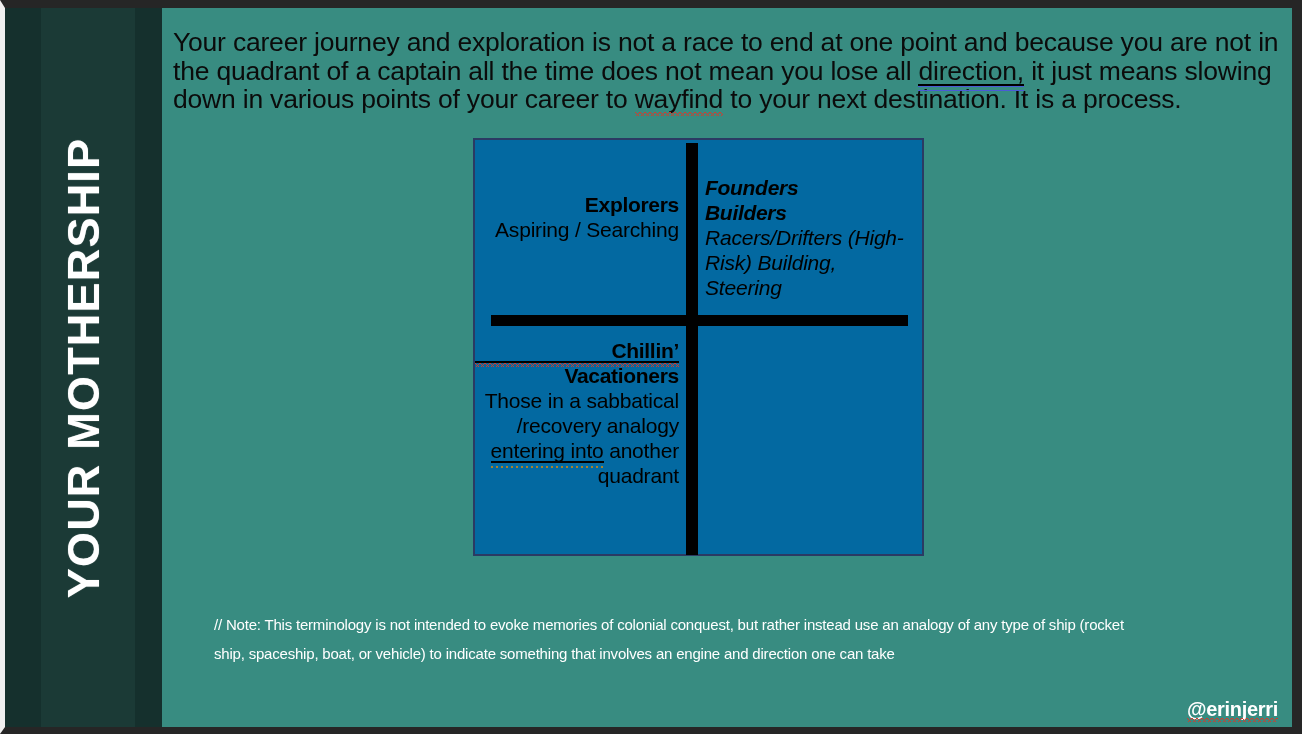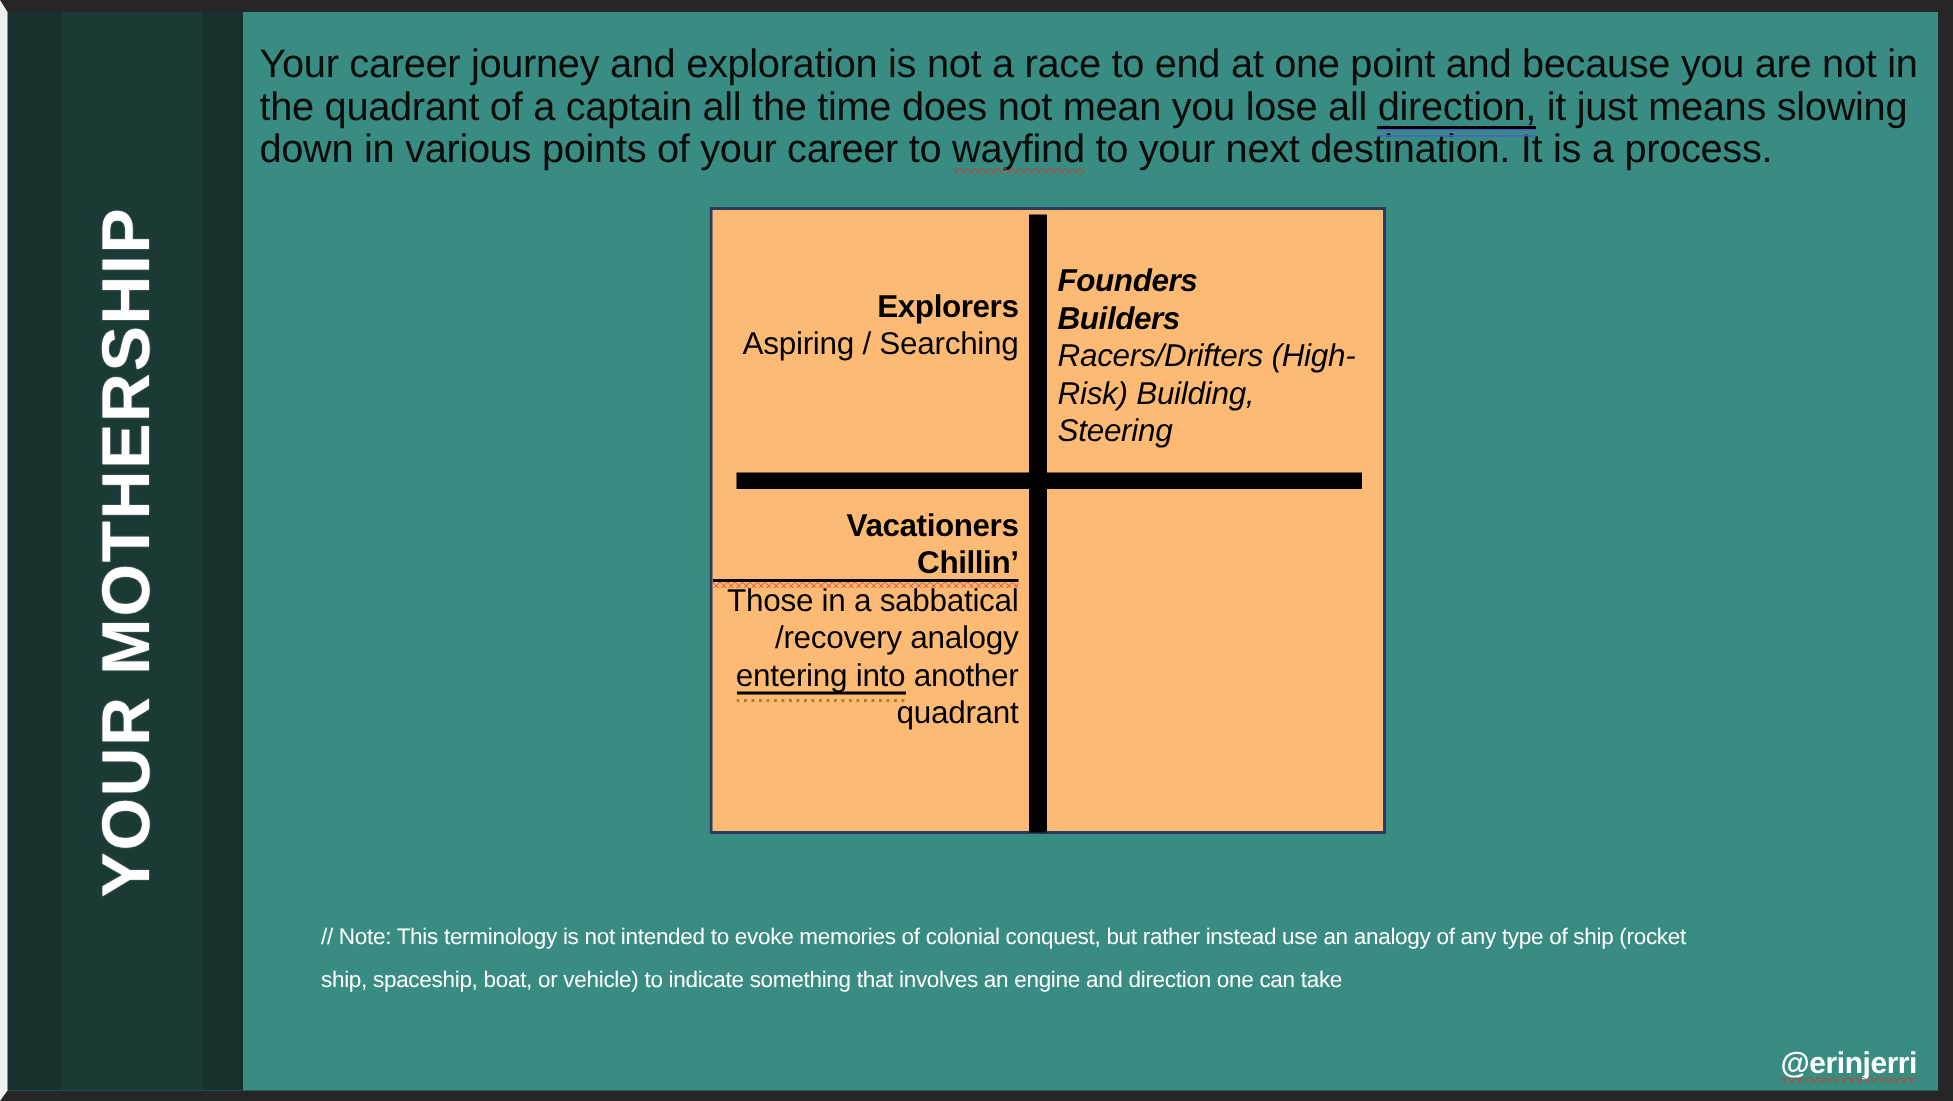--- a/index.html
+++ b/index.html
@@ -145,21 +145,21 @@
     background-repeat: repeat-x;
   }
 
   
   .quad-box {
     position: absolute;
     left: 311px;
     top: 130px;
     width: 451px;
     height: 418px;
-    background: #fdba74;
+    background: #0369a1;
     border: 2px solid #2b3a63;
     box-sizing: border-box;
   }
   .quad-vline {
     position: absolute;
     left: 211px;
     top: 3px;
     width: 12px;
     height: 412px;
     background: #000000;
@@ -256,21 +256,21 @@
 
       <div class="cell cell-tl">
         <span class="hd">Explorers</span><span>Aspiring / Searching</span>
       </div>
 
       <div class="cell cell-tr">
         <span class="hd">Founders</span><span class="hd">Builders</span><span>Racers/Drifters (High-Risk) Building, Steering</span>
       </div>
 
       <div class="cell cell-bl">
-        <span class="hd">Vacationers</span><span class="hd u-solid-spell">Chillin’</span><span>Those in a sabbatical /recovery analogy </span><span class="u-style">entering into</span><span> another quadrant</span>
+        <span class="hd u-solid-spell">Chillin’</span><span class="hd">Vacationers</span><span>Those in a sabbatical /recovery analogy </span><span class="u-style">entering into</span><span> another quadrant</span>
       </div>
 
     </div>
 
     <div class="note">// Note: This terminology is not intended to evoke memories of colonial conquest, but rather instead use an analogy of any type of ship (rocket ship, spaceship, boat, or vehicle) to indicate something that involves an engine and direction one can take</div>
 
     <div class="watermark"><span class="u-spell">@erinjerri</span></div>
 
   </div>
 </div>

